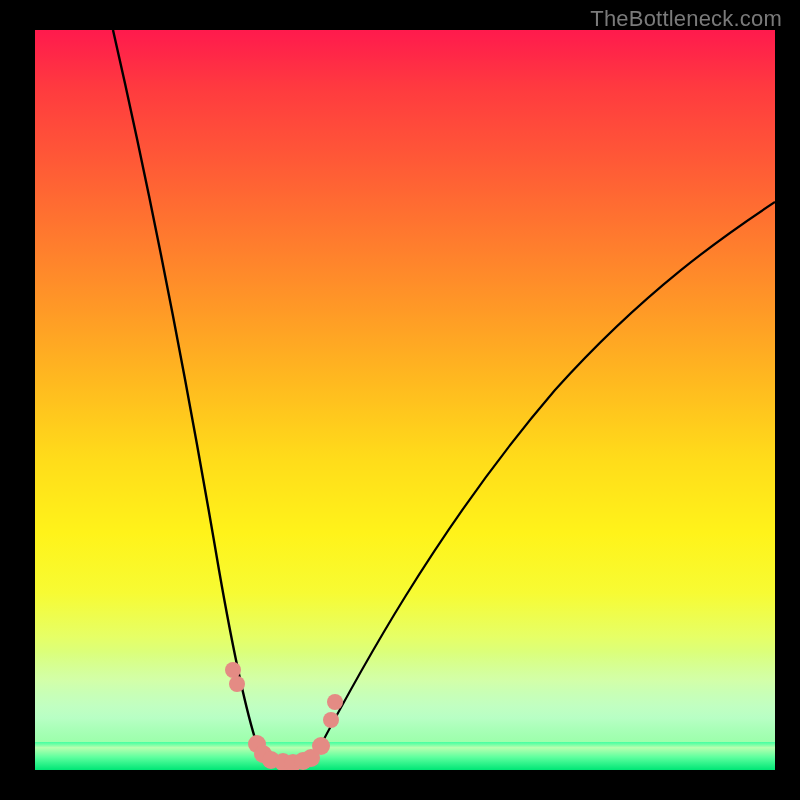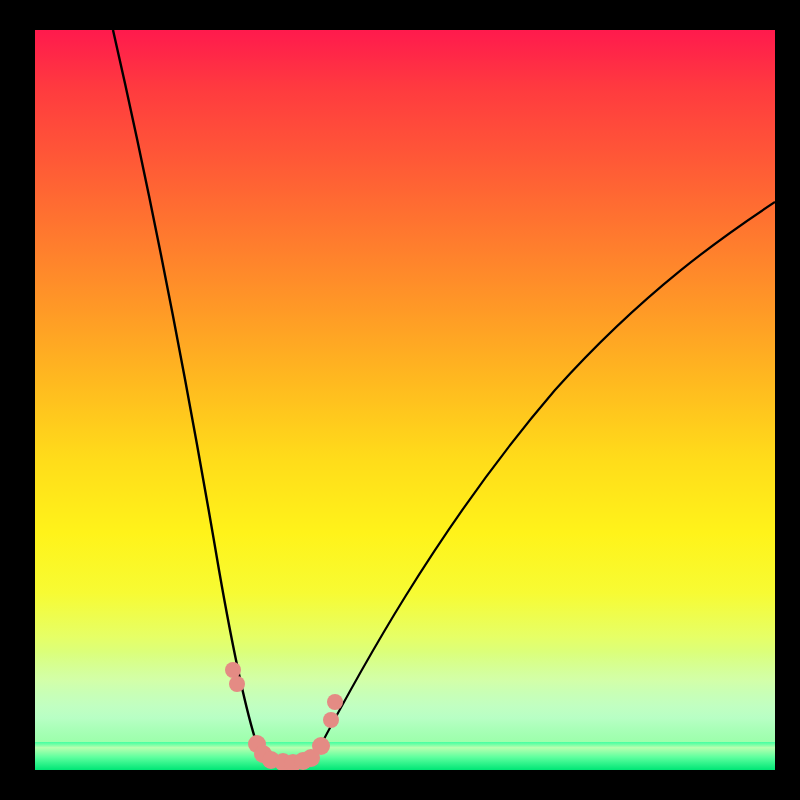--- a/index.html
+++ b/index.html
@@ -82,20 +82,21 @@
     left: 0;
     top: 0;
     width: 740px;
     height: 740px;
   }
 </style>
 </head>
 <body>
 
 <div class="frame">
+  <div class="watermark">TheBottleneck.com</div>
 
   <div class="plot">
     <div class="yellow-haze"></div>
     <div class="green-band"></div>
 
     <svg class="curves" viewBox="0 0 740 740">
 
       <path d="M 78 0
                C 110 140, 150 340, 184 540
                C 198 620, 212 690, 226 726" fill="none" stroke="#000" stroke-width="2.4"></path>

